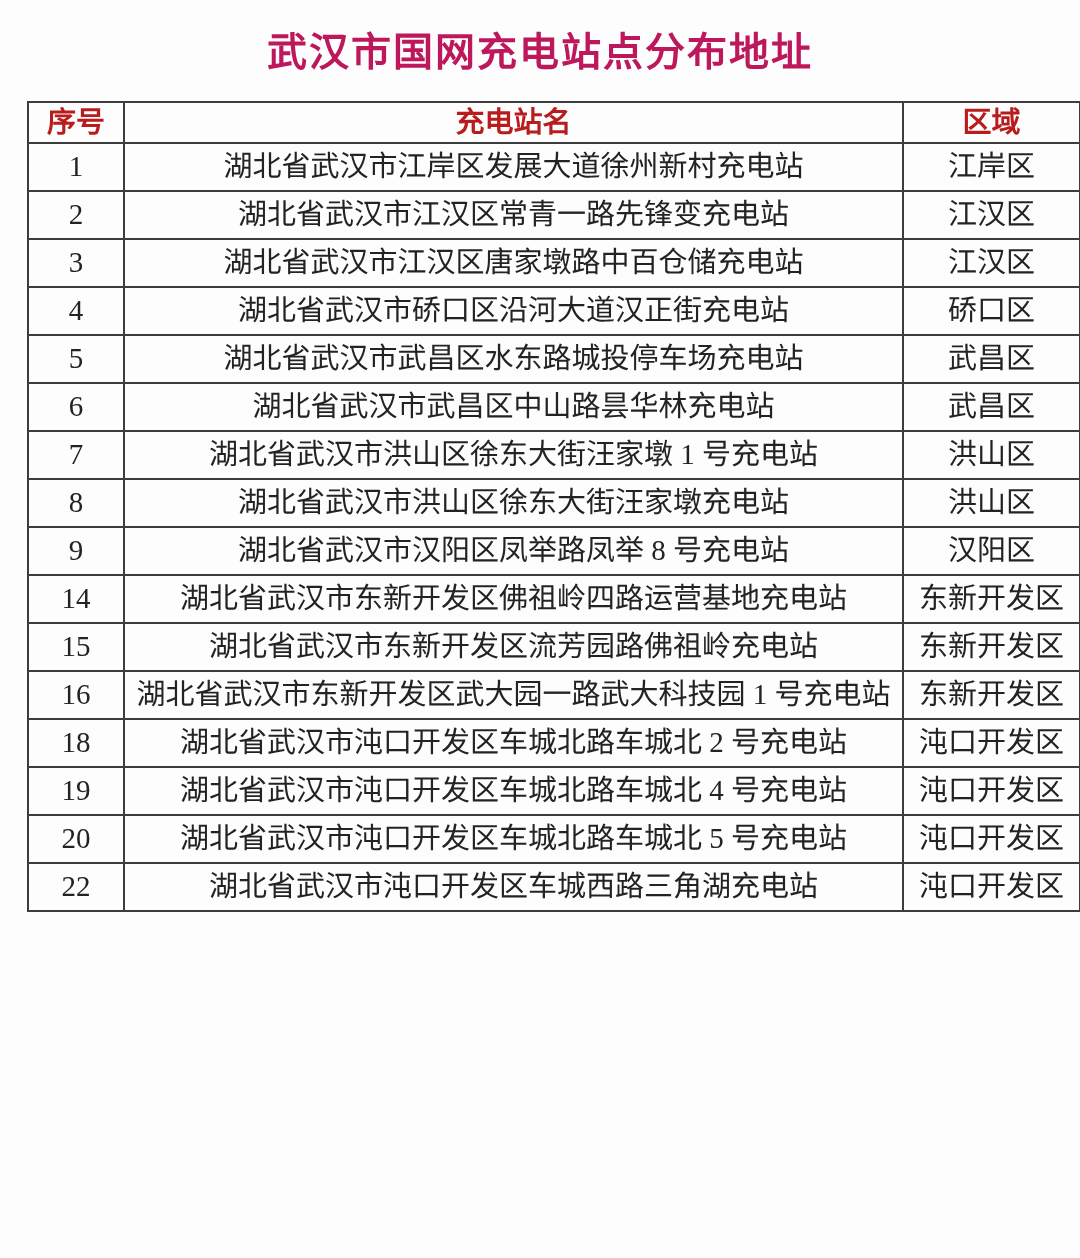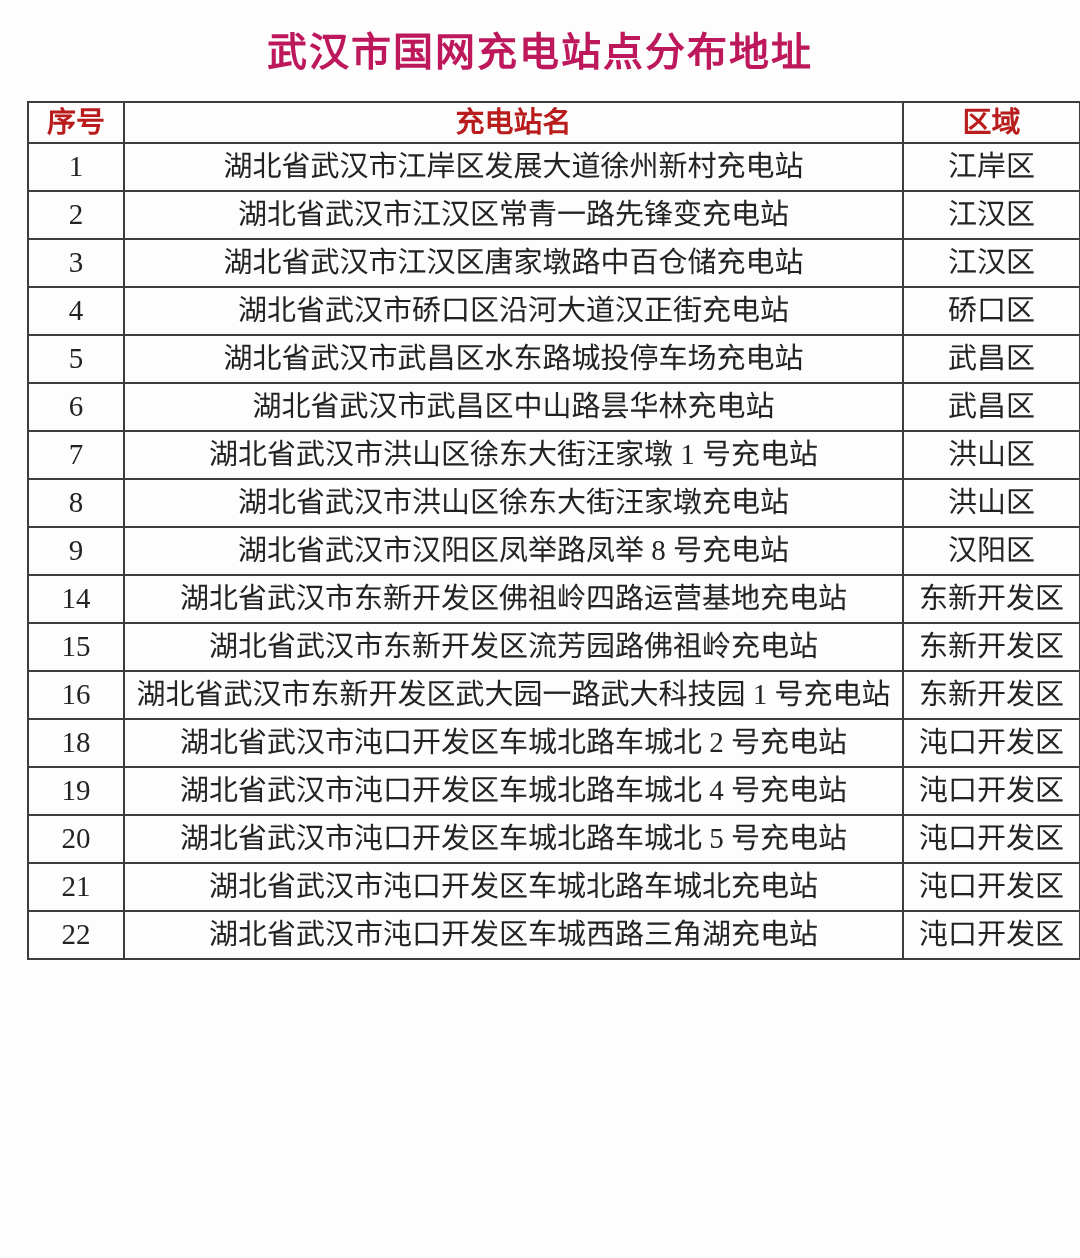--- a/index.html
+++ b/index.html
@@ -162,25 +162,20 @@
           <td class="col-name">湖北省武汉市沌口开发区车城北路车城北 4 号充电站</td>
           <td class="col-region">沌口开发区</td>
         </tr>
 
         <tr>
           <td class="col-no">20</td>
           <td class="col-name">湖北省武汉市沌口开发区车城北路车城北 5 号充电站</td>
           <td class="col-region">沌口开发区</td>
         </tr>
 
-        <tr>
-          <td class="col-no">21</td>
-          <td class="col-name">湖北省武汉市沌口开发区车城北路车城北充电站</td>
-          <td class="col-region">沌口开发区</td>
-        </tr>
 
         <tr>
           <td class="col-no">22</td>
           <td class="col-name">湖北省武汉市沌口开发区车城西路三角湖充电站</td>
           <td class="col-region">沌口开发区</td>
         </tr>
 
       </tbody>
   </table>
 

